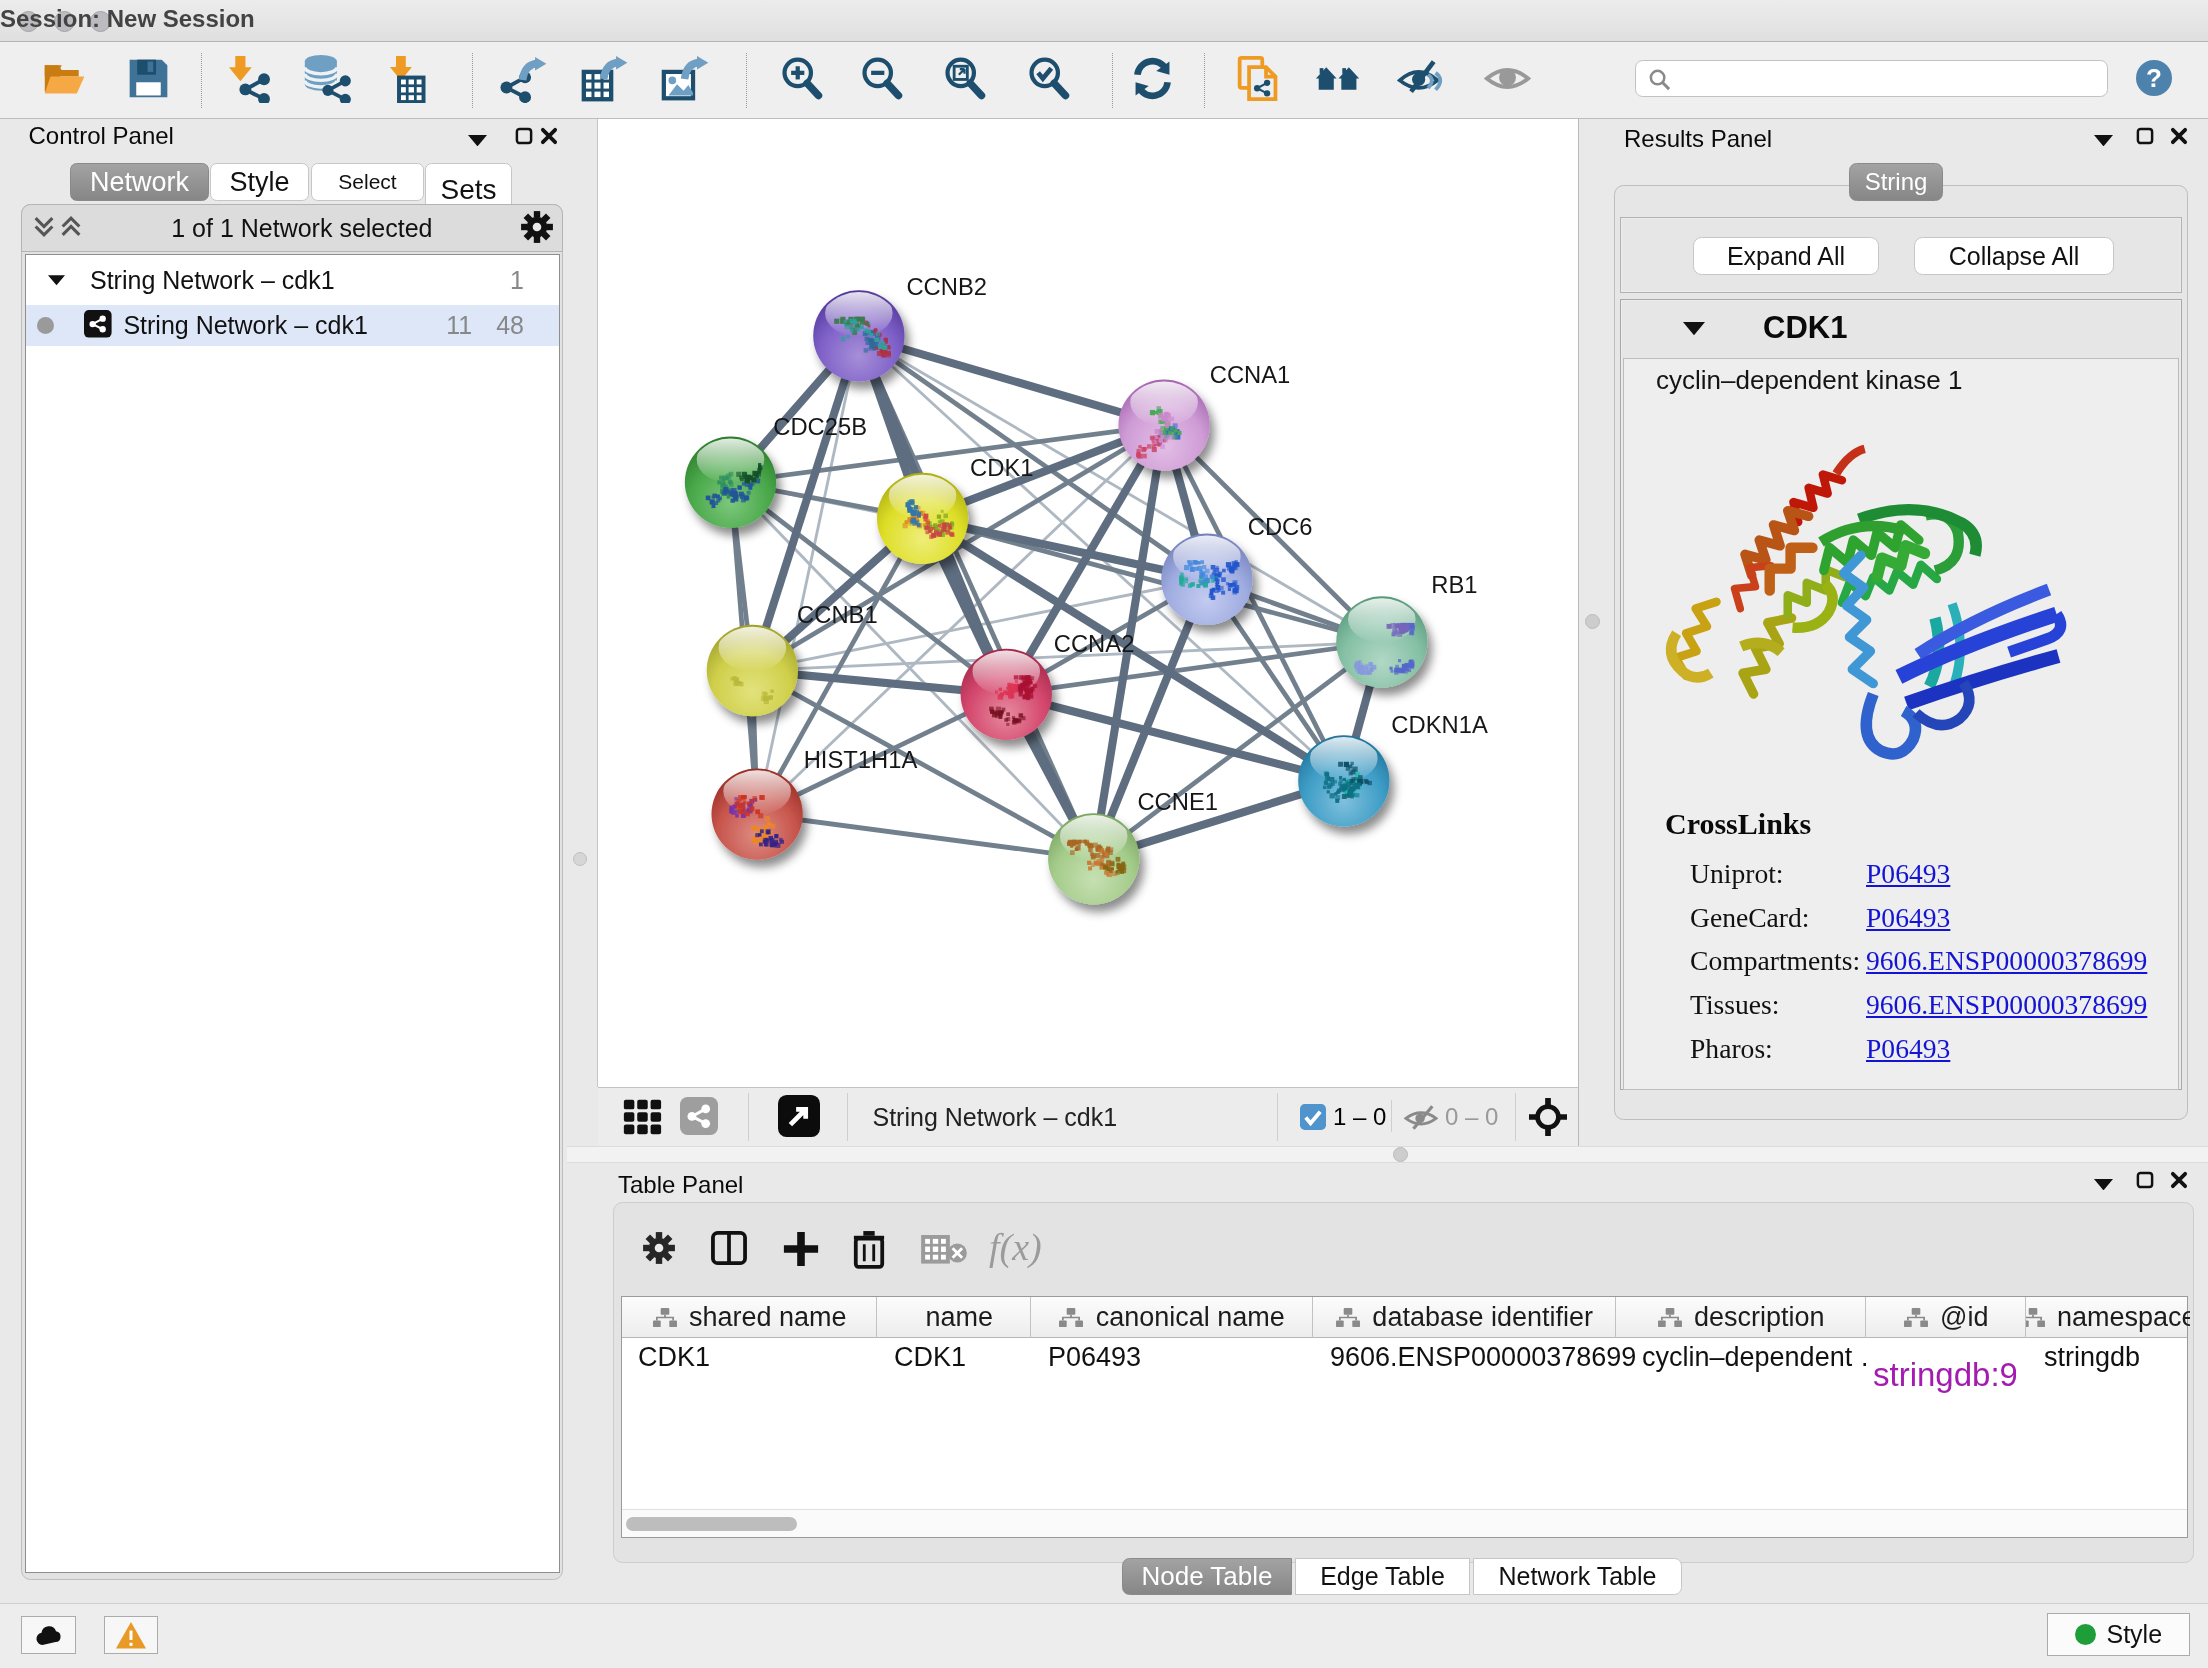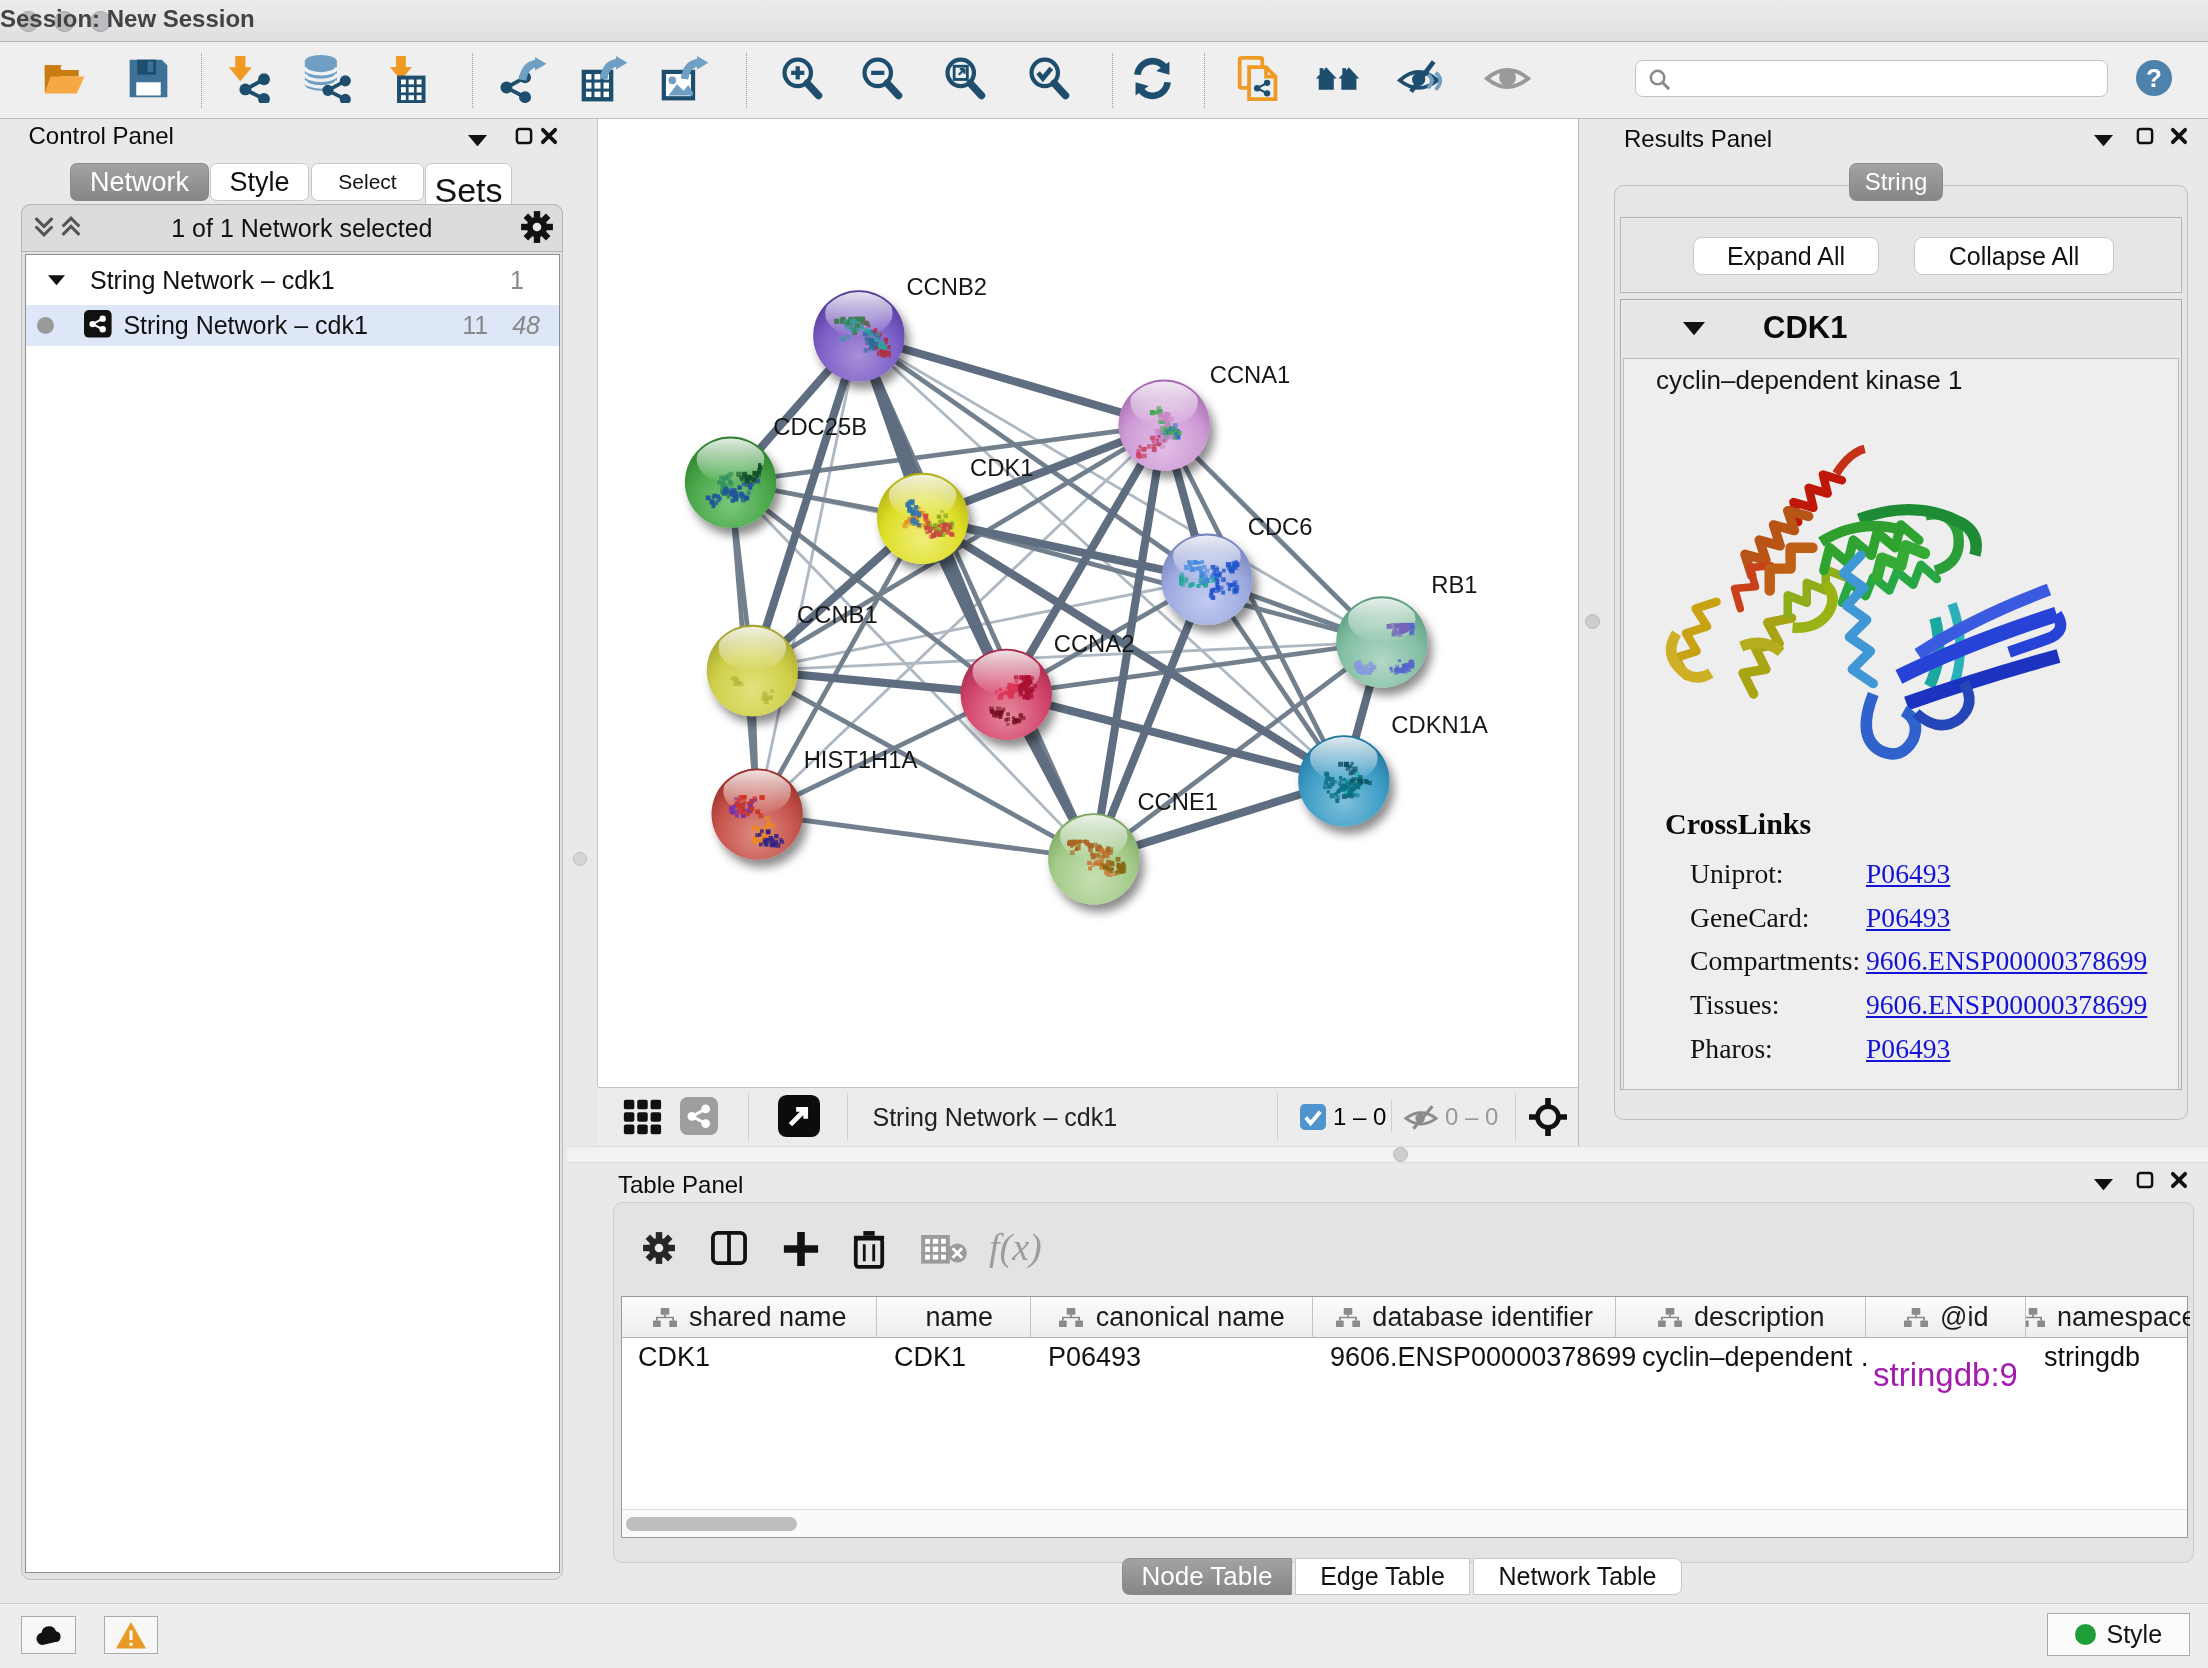--- a/index.html
+++ b/index.html
@@ -153,21 +153,21 @@
         <rect x="2" y="2" width="15" height="15" rx="3" fill="none" stroke="#111" stroke-width="2.6"></rect>
       </svg></div>
     <div class="abs" style="left:540px;top:127px;"><svg width="18" height="18" viewBox="0 0 19 19">
         <path d="M3 3 L16 16 M16 3 L3 16" stroke="#111" stroke-width="4" stroke-linecap="round"></path>
       </svg></div>
     <div class="abs" style="left:70px;top:163px;width:139px;height:38px;border-radius:6.7px 0 0 6.7px;">
       <div class="gtab" style="width:100%;height:100%;border-radius:6.7px;display:flex;align-items:center;justify-content:center;font-size:27px;">Network</div>
     </div>
     <div class="abs btn" style="left:210px;top:163px;width:99px;height:38px;border-radius:6.7px;font-size:27px;">Style</div>
     <div class="abs btn" style="left:311px;top:163px;width:113px;height:38px;border-radius:6.7px;font-size:21px;">Select</div>
-    <div class="abs btn" style="left:425px;top:163px;width:87px;height:54px;border-radius:6.7px;font-size:34px;">Sets</div>
+    <div class="abs btn" style="left:425px;top:163px;width:87px;height:54px;border-radius:6.7px;font-size:28px;">Sets</div>
     <div class="abs" style="left:21px;top:204px;width:542px;height:1376px;background:#e2e2e2;border:1px solid #bdbdbd;border-radius:9.5px;"></div>
     <div class="abs" style="left:21px;top:204px;width:542px;height:48px;background:#dcdcdc;border:1px solid #b4b4b4;border-radius:9.5px 9.5px 0 0;display:flex;align-items:center;">
       <div style="margin-left:9.5px;"><svg width="24" height="23" viewBox="0 0 22 22">
           <path d="M3 3 L11 11 L19 3 M3 11 L11 19 L19 11" fill="none" stroke="#555" stroke-width="3"></path>
         </svg></div>
       <div style="margin-left:3.8px;"><svg width="24" height="23" viewBox="0 0 22 22">
           <path d="M3 11 L11 3 L19 11 M3 19 L11 11 L19 19" fill="none" stroke="#555" stroke-width="3"></path>
         </svg></div>
       <div style="flex:1;text-align:center;font-size:25px;color:#111;">1 of 1 Network selected</div>
       <div style="margin-right:9.5px;"><svg width="32" height="32" viewBox="0 0 34 34">
@@ -197,21 +197,21 @@
             <rect x="0" y="0" width="40" height="40" rx="7" fill="#111"></rect>
             <g stroke="#fff" stroke-width="3.1">
               <line x1="27.04" y1="12.52" x2="12.52" y2="20.44"></line>
               <line x1="12.52" y1="20.44" x2="27.04" y2="27.919999999999998"></line>
             </g>
             <circle cx="27.04" cy="12.52" r="4.62" fill="#fff" stroke="none"></circle>
             <circle cx="12.52" cy="20.44" r="4.62" fill="#fff" stroke="none"></circle>
             <circle cx="27.04" cy="27.919999999999998" r="4.62" fill="#fff" stroke="none"></circle>
           </svg></div>
         <div style="margin-left:11.4px;font-size:25px;color:#111;">String Network – cdk1</div>
-        <div style="flex:1;text-align:right;font-size:25px;color:#888;"><span>11</span><span style="margin-left:24px;margin-right:19px;font-style:italic;">48</span></div>
+        <div style="flex:1;text-align:right;font-size:25px;color:#888;"><span>11</span><span style="margin-left:24px;margin-right:35px;">48</span></div>
       </div>
     </div>
     <div class="abs" style="left:597px;top:119px;width:982px;height:968px;background:#fff;border-right:1px solid #b9b9b9;border-left:1px solid #c6c6c6;"><svg width="981" height="968" viewBox="0 0 1031 1018" style="">
         <defs>
           <radialGradient id="gB2" cx="0.5" cy="0.72" r="0.78">
             <stop offset="0" stop-color="#a78fd8"></stop>
             <stop offset="0.55" stop-color="#7e60c8"></stop>
             <stop offset="1" stop-color="#4a2f8f"></stop>
           </radialGradient>
           <clipPath id="cB2">

